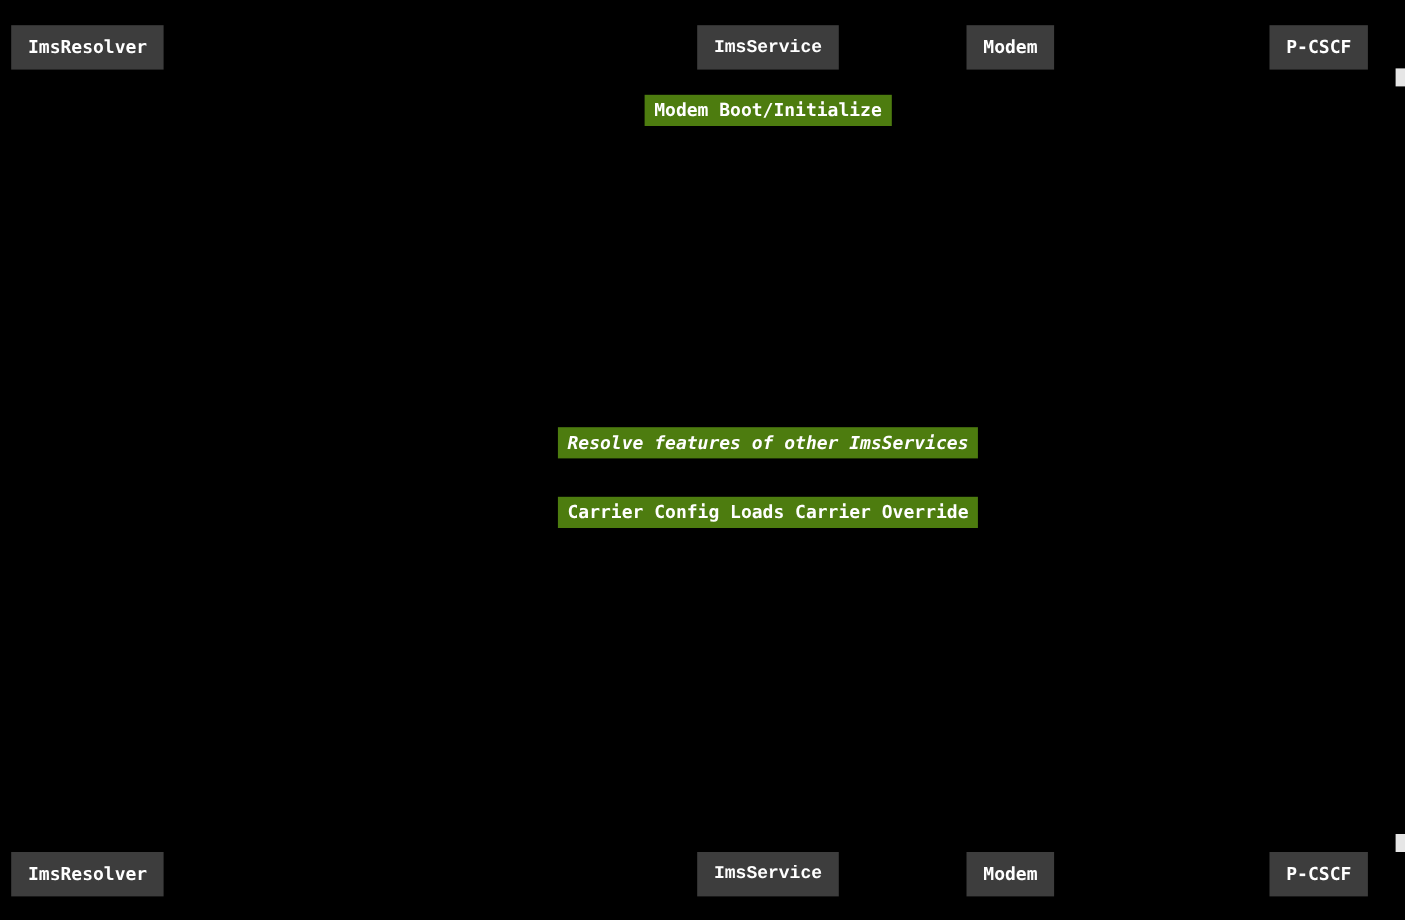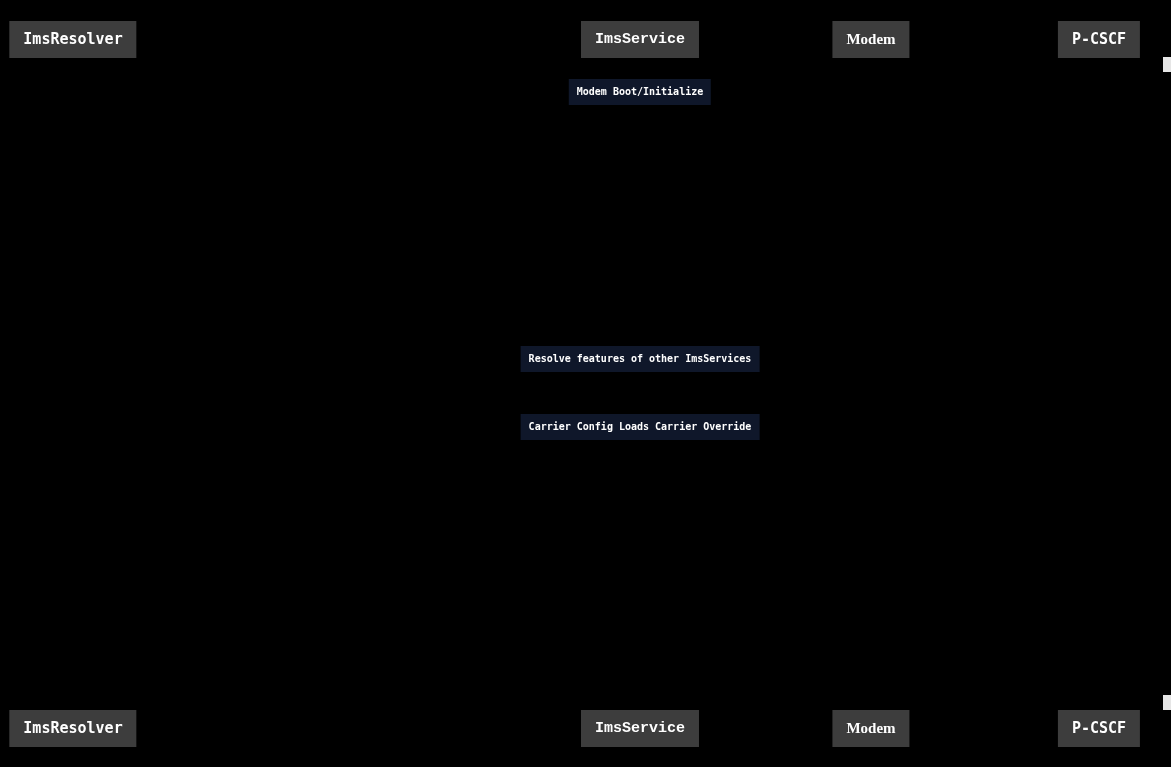--- a/index.html
+++ b/index.html
@@ -28,42 +28,42 @@
     height: 37px;
     line-height: 37px;
     padding: 0 14px;
     text-align: center;
     white-space: nowrap;
     box-sizing: content-box;
   }
   .note {
     position: absolute;
     transform: translateX(-50%);
-    background: #0f172a;
+    background: #4d7c0f;
     color: #ffffff;
     font-weight: bold;
-    font-size: 10px;
+    font-size: 15px;
     height: 26px;
     line-height: 26px;
     padding: 0 8px;
     text-align: center;
     white-space: nowrap;
   }
   
   .p-imsresolver { left: 73px; }
   .p-imsservice  { left: 640px; font-family: Liberation Mono, monospace; }
-  .p-modem       { left: 871px; font-family: Liberation Serif, serif; }
+  .p-modem       { left: 842px; }
   .p-pcscf       { left: 1099px; }
 
   .row-top    { top: 21px; }
   .row-bottom { top: 710px; }
 
   .note-1 { left: 640px; top: 79px; }
   .note-2 { left: 640px; top: 127px; }
-  .note-3 { left: 640px; top: 346px; }
+  .note-3 { left: 640px; top: 356px; font-style: italic; }
   .note-4 { left: 640px; top: 414px; }
 
   .edge-artifact {
     position: absolute;
     background: #e6e6e6;
     width: 8px;
     height: 15px;
     right: 0;
   }
   .edge-top    { top: 57px; }

